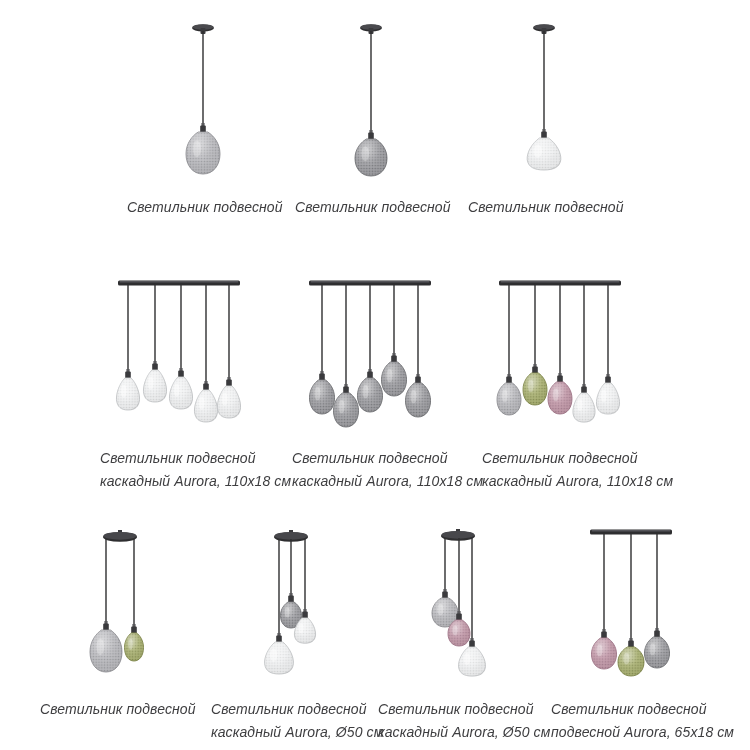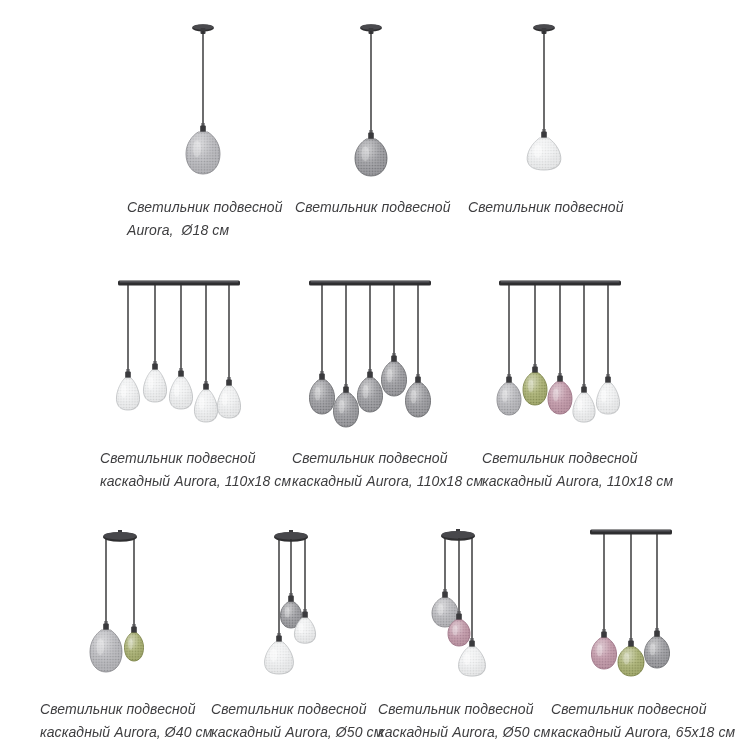--- a/index.html
+++ b/index.html
@@ -58,21 +58,20 @@
           <rect x="-1.6" y="-9" width="3.2" height="3.4" fill="#59595c"></rect>
           <rect x="-2.8" y="-6.5" width="5.6" height="7.6" rx="1" fill="#3a3a3d"></rect>
           <path d="M -4.760000000000001 0 C -10.2 3.36 -17 10.92 -17 21.84 C -17 33.6 -10.2 42 0 42 C 10.2 42 17 33.6 17 21.84 C 17 10.92 10.2 3.36 4.760000000000001 0 Z" fill="#bdbdc1" stroke="#8e8f93" stroke-width="0.9"></path>
           <path d="M -4.760000000000001 0 C -10.2 3.36 -17 10.92 -17 21.84 C -17 33.6 -10.2 42 0 42 C 10.2 42 17 33.6 17 21.84 C 17 10.92 10.2 3.36 4.760000000000001 0 Z" fill="url(#dots-silver)"></path>
           <path d="M -4.760000000000001 0 C -10.2 3.36 -17 10.92 -17 21.84 C -17 33.6 -10.2 42 0 42 C 10.2 42 17 33.6 17 21.84 C 17 10.92 10.2 3.36 4.760000000000001 0 Z" fill="url(#sheen)"></path>
           <ellipse cx="-6.12" cy="16.8" rx="4.08" ry="8.4" fill="#ffffff" opacity="0.25"></ellipse>
         </g>
       </svg>
     <div class="caption">
       <div>Светильник подвесной</div>
-      <div>Aurora,  Ø18 см</div>
     </div>
   </div>
 
   <div class="card r1" style="left: 286px; top: 18px; width: 170px;">
     <svg viewBox="0 0 170 168" width="170" height="168">
         <ellipse cx="85" cy="10" rx="11" ry="3.4" fill="#2e2e30"></ellipse>
         <ellipse cx="85" cy="9.1" rx="10.5" ry="2.8" fill="#4a4a4e"></ellipse>
         <rect x="82.5" y="10" width="5" height="6" rx="1" fill="#3a3a3d"></rect>
         <line x1="85" y1="13" x2="85" y2="113" stroke="#2e2e30" stroke-width="1.4"></line>
         <g transform="translate(85,121)">
@@ -296,21 +295,20 @@
           <rect x="-1.6" y="-9" width="3.2" height="3.4" fill="#59595c"></rect>
           <rect x="-2.8" y="-6.5" width="5.6" height="7.6" rx="1" fill="#3a3a3d"></rect>
           <path d="M -2.66 0 C -5.7 2.24 -9.5 7.28 -9.5 14.56 C -9.5 22.400000000000002 -5.7 28 0 28 C 5.7 28 9.5 22.400000000000002 9.5 14.56 C 9.5 7.28 5.7 2.24 2.66 0 Z" fill="#adb477" stroke="#7f874b" stroke-width="0.9"></path>
           <path d="M -2.66 0 C -5.7 2.24 -9.5 7.28 -9.5 14.56 C -9.5 22.400000000000002 -5.7 28 0 28 C 5.7 28 9.5 22.400000000000002 9.5 14.56 C 9.5 7.28 5.7 2.24 2.66 0 Z" fill="url(#dots-green)"></path>
           <path d="M -2.66 0 C -5.7 2.24 -9.5 7.28 -9.5 14.56 C -9.5 22.400000000000002 -5.7 28 0 28 C 5.7 28 9.5 22.400000000000002 9.5 14.56 C 9.5 7.28 5.7 2.24 2.66 0 Z" fill="url(#sheen)"></path>
           <ellipse cx="-3.42" cy="11.200000000000001" rx="2.28" ry="5.6000000000000005" fill="#ffffff" opacity="0.25"></ellipse>
         </g>
       </svg>
     <div class="caption">
       <div>Светильник подвесной</div>
-      <div>каскадный Aurora, Ø40 см</div>
     </div>
   </div>
 
   <div class="card r3" style="left: 209px; top: 524px; width: 165px;">
     <svg viewBox="0 0 165 162" width="165" height="162">
         <rect x="80" y="6" width="4" height="5" fill="#3a3a3d"></rect>
         <ellipse cx="82" cy="13" rx="17" ry="4.8" fill="#2e2e30"></ellipse>
         <ellipse cx="82" cy="11.8" rx="16.5" ry="3.9" fill="#47474b"></ellipse>
         <line x1="82" y1="15" x2="82" y2="70" stroke="#2e2e30" stroke-width="1.4"></line>
         <line x1="96" y1="15" x2="96" y2="86" stroke="#2e2e30" stroke-width="1.4"></line>
@@ -412,17 +410,17 @@
           <rect x="-1.6" y="-9" width="3.2" height="3.4" fill="#59595c"></rect>
           <rect x="-2.8" y="-6.5" width="5.6" height="7.6" rx="1" fill="#3a3a3d"></rect>
           <path d="M -3.5000000000000004 0 C -7.5 2.48 -12.5 8.06 -12.5 16.12 C -12.5 24.8 -7.5 31 0 31 C 7.5 31 12.5 24.8 12.5 16.12 C 12.5 8.06 7.5 2.48 3.5000000000000004 0 Z" fill="#a2a2a6" stroke="#6f7074" stroke-width="0.9"></path>
           <path d="M -3.5000000000000004 0 C -7.5 2.48 -12.5 8.06 -12.5 16.12 C -12.5 24.8 -7.5 31 0 31 C 7.5 31 12.5 24.8 12.5 16.12 C 12.5 8.06 7.5 2.48 3.5000000000000004 0 Z" fill="url(#dots-smoke)"></path>
           <path d="M -3.5000000000000004 0 C -7.5 2.48 -12.5 8.06 -12.5 16.12 C -12.5 24.8 -7.5 31 0 31 C 7.5 31 12.5 24.8 12.5 16.12 C 12.5 8.06 7.5 2.48 3.5000000000000004 0 Z" fill="url(#sheen)"></path>
           <ellipse cx="-4.5" cy="12.4" rx="3" ry="6.2" fill="#ffffff" opacity="0.25"></ellipse>
         </g>
       </svg>
     <div class="caption">
       <div>Светильник подвесной</div>
-      <div>каскадный Aurora, 65x18 см</div>
+      <div>подвесной Aurora, 65x18 см</div>
     </div>
   </div>
 
 </div>
 
 </body></html>

